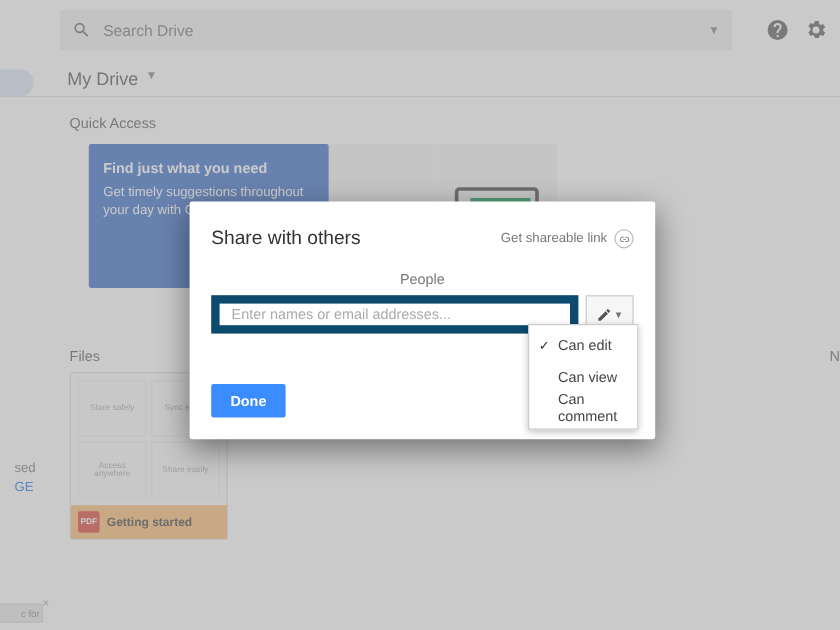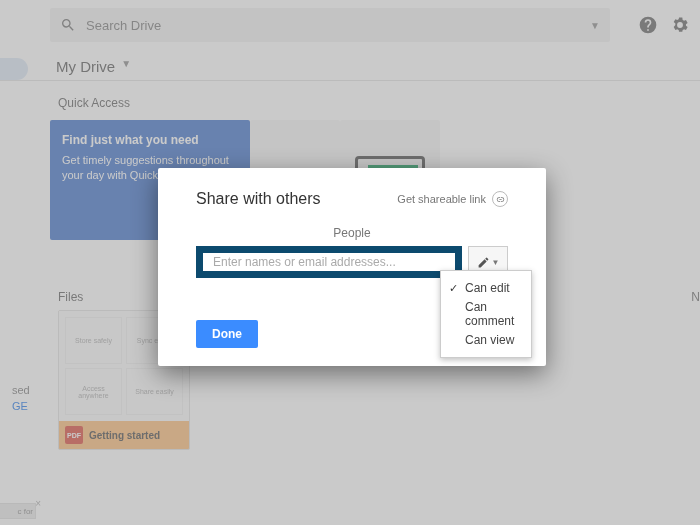--- a/index.html
+++ b/index.html
@@ -28,21 +28,21 @@
   .crumb { position:absolute; top:58px; left:56px; display:flex; color:#555; font-size:15px; }
   .crumb .chev { font-size:10px; margin-left:6px; color:#888; }
 
   .rule { position:absolute; top:80px; left:0; right:0; height:1px; background:#e0e0e0; }
 
   .section-label { position:absolute; left:58px; color:#5b5b5b; font-size:12px; }
   .qa-label { top:96px; }
   .files-label { top:290px; }
 
   
-  .qa-row { position:absolute; top:120px; left:50px; right:20px; height:120px; display:flex; }
+  .qa-row { position:absolute; top:120px; left:74px; right:20px; height:120px; display:flex; }
   .qa-tile { width:200px; height:120px; background:#eee; border-radius:2px; overflow:hidden; position:relative; }
   .qa-blue { background:#3b6fc9; color:#fff; padding:12px; font-size:11px; line-height:1.4; }
   .qa-blue .t { font-weight:600; font-size:12px; margin-bottom:4px; }
   .qa-icon-tile { display:flex; align-items:center; justify-content:center; gap:6px; background:#f5f5f5; }
   .doc-red { width:18px; height:22px; background:#db4437; border-radius:2px; }
   .doc-green { width:18px; height:22px; background:#0f9d58; border-radius:2px; }
   .dev-tile { display:flex; align-items:center; justify-content:center; background:#f5f5f5; }
   .dev-frame { width:70px; height:48px; border:3px solid #444; border-radius:4px; position:relative; }
   .dev-frame::after { content:""; position:absolute; top:6px; left:10px; width:50px; height:6px; background:#0f9d58; }
 
@@ -59,21 +59,21 @@
   .pdf-badge { width:18px; height:18px; background:#db4437; color:#fff; font-size:7px; font-weight:700; display:flex; align-items:center; justify-content:center; border-radius:2px; }
 
   
   .toast { position:absolute; left:-4px; bottom:6px; width:40px; height:16px; background:#e8e8e8; border:1px solid #ddd; font-size:8px; color:#888; display:flex; align-items:center; justify-content:flex-end; padding-right:2px; }
   .toast .x { position:absolute; right:-6px; top:-6px; font-size:10px; color:#aaa; }
 
   
   .right-cut { position:absolute; right:0; top:290px; font-size:12px; color:#666; }
 
   
-  .modal { position:absolute; top:168px; left:158px; width:388px; background:#fff; border-radius:2px; box-shadow:0 8px 26px rgba(0,0,0,0.45); padding:22px 38px 18px; }
+  .modal { position:absolute; top:168px; left:158px; width:388px; background:#fff; border-radius:2px; box-shadow:0 8px 26px rgba(0,0,0,0.45); padding:22px 18px 18px; }
   .modal-head { display:flex; align-items:center; justify-content:space-between; margin-bottom:18px; }
   .modal-title { font-size:16px; color:#333; }
   .share-link { display:flex; align-items:center; gap:6px; font-size:11px; color:#777; cursor:pointer;margin-left:43px; }
   .link-ico { width:16px; height:16px; border:1px solid #bbb; border-radius:50%; display:flex; align-items:center; justify-content:center; }
   .link-ico svg { width:9px; height:9px; fill:#777; }
 
   .people-lbl { font-size:12px; color:#777; margin-bottom:6px;text-align:center; }
   .people-row { display:flex; gap:6px; }
   .names-input { flex:1; height:32px; border:7px solid #0c4a6e; padding:0 10px; font-size:12px; color:#333; }
   .names-input::placeholder { color:#aaa; }
@@ -191,15 +191,15 @@
     </div>
   </div>
 
   <div class="done-row">
     <button class="done-btn">Done</button>
   </div>
 </div>
 
 <div class="dropdown">
   <div class="dd-item dd-check">Can edit</div>
+  <div class="dd-item">Can view</div>
   <div class="dd-item">Can comment</div>
-  <div class="dd-item">Can view</div>
 </div>
 
 </body></html>

